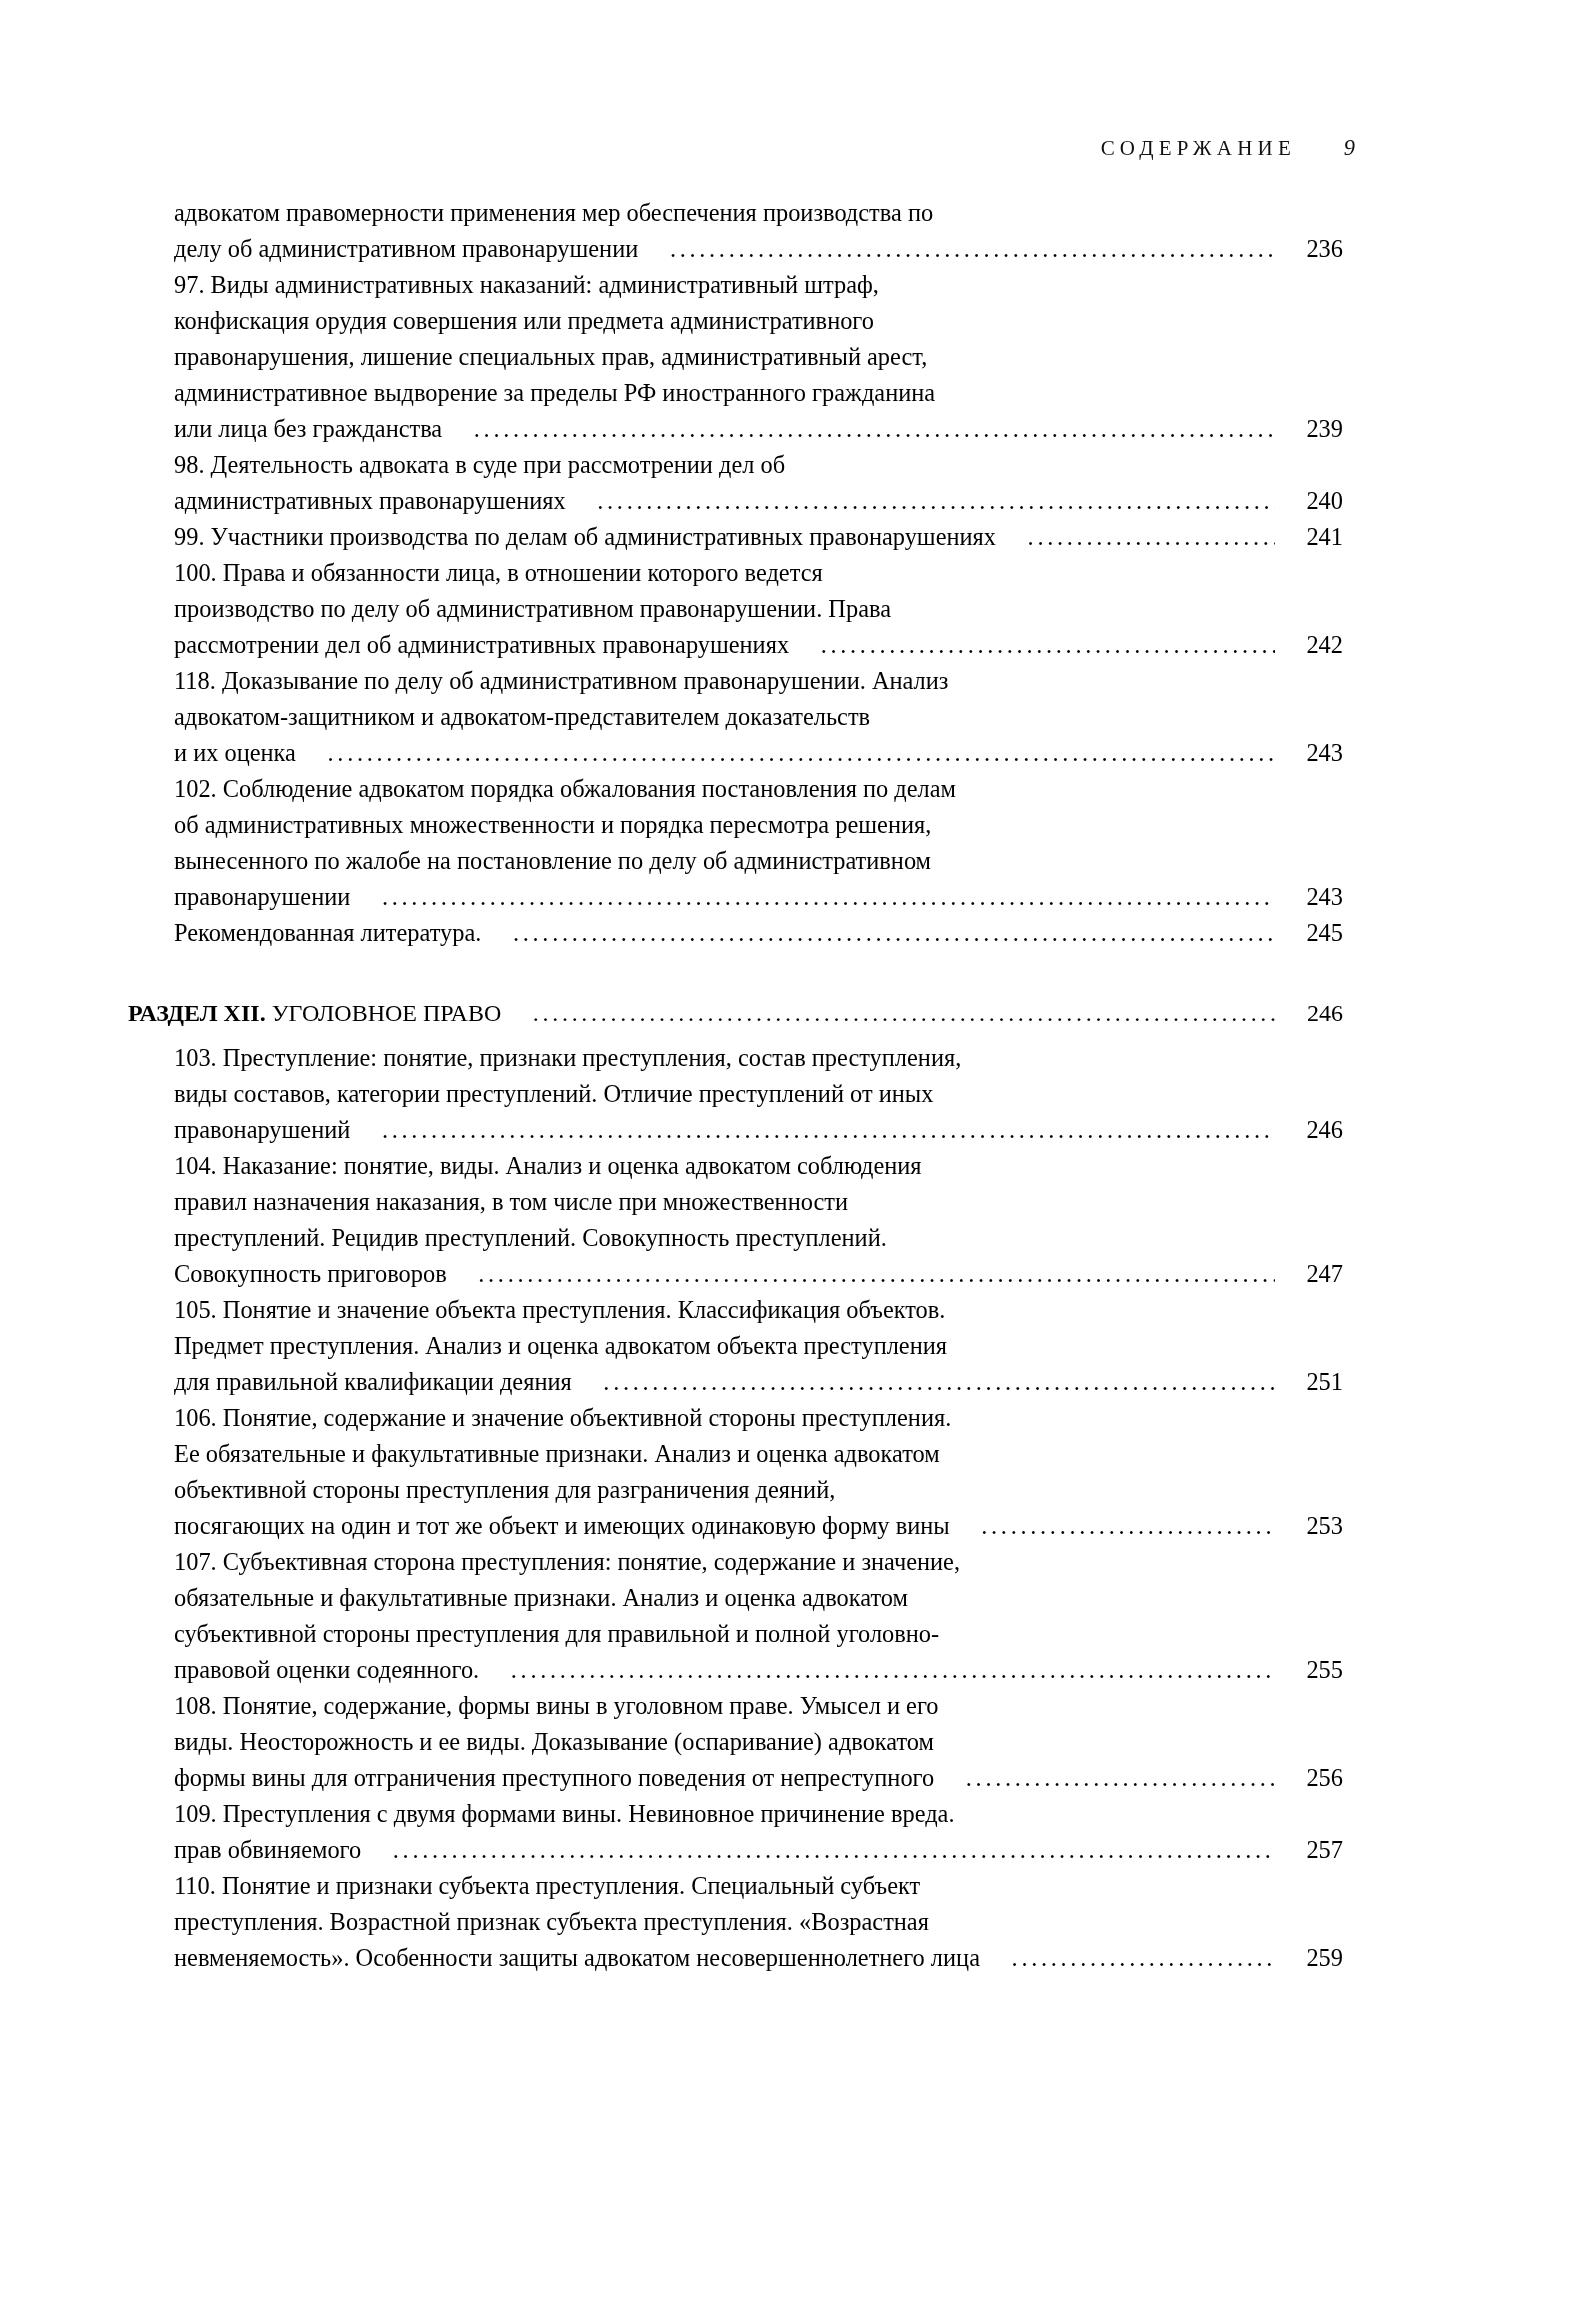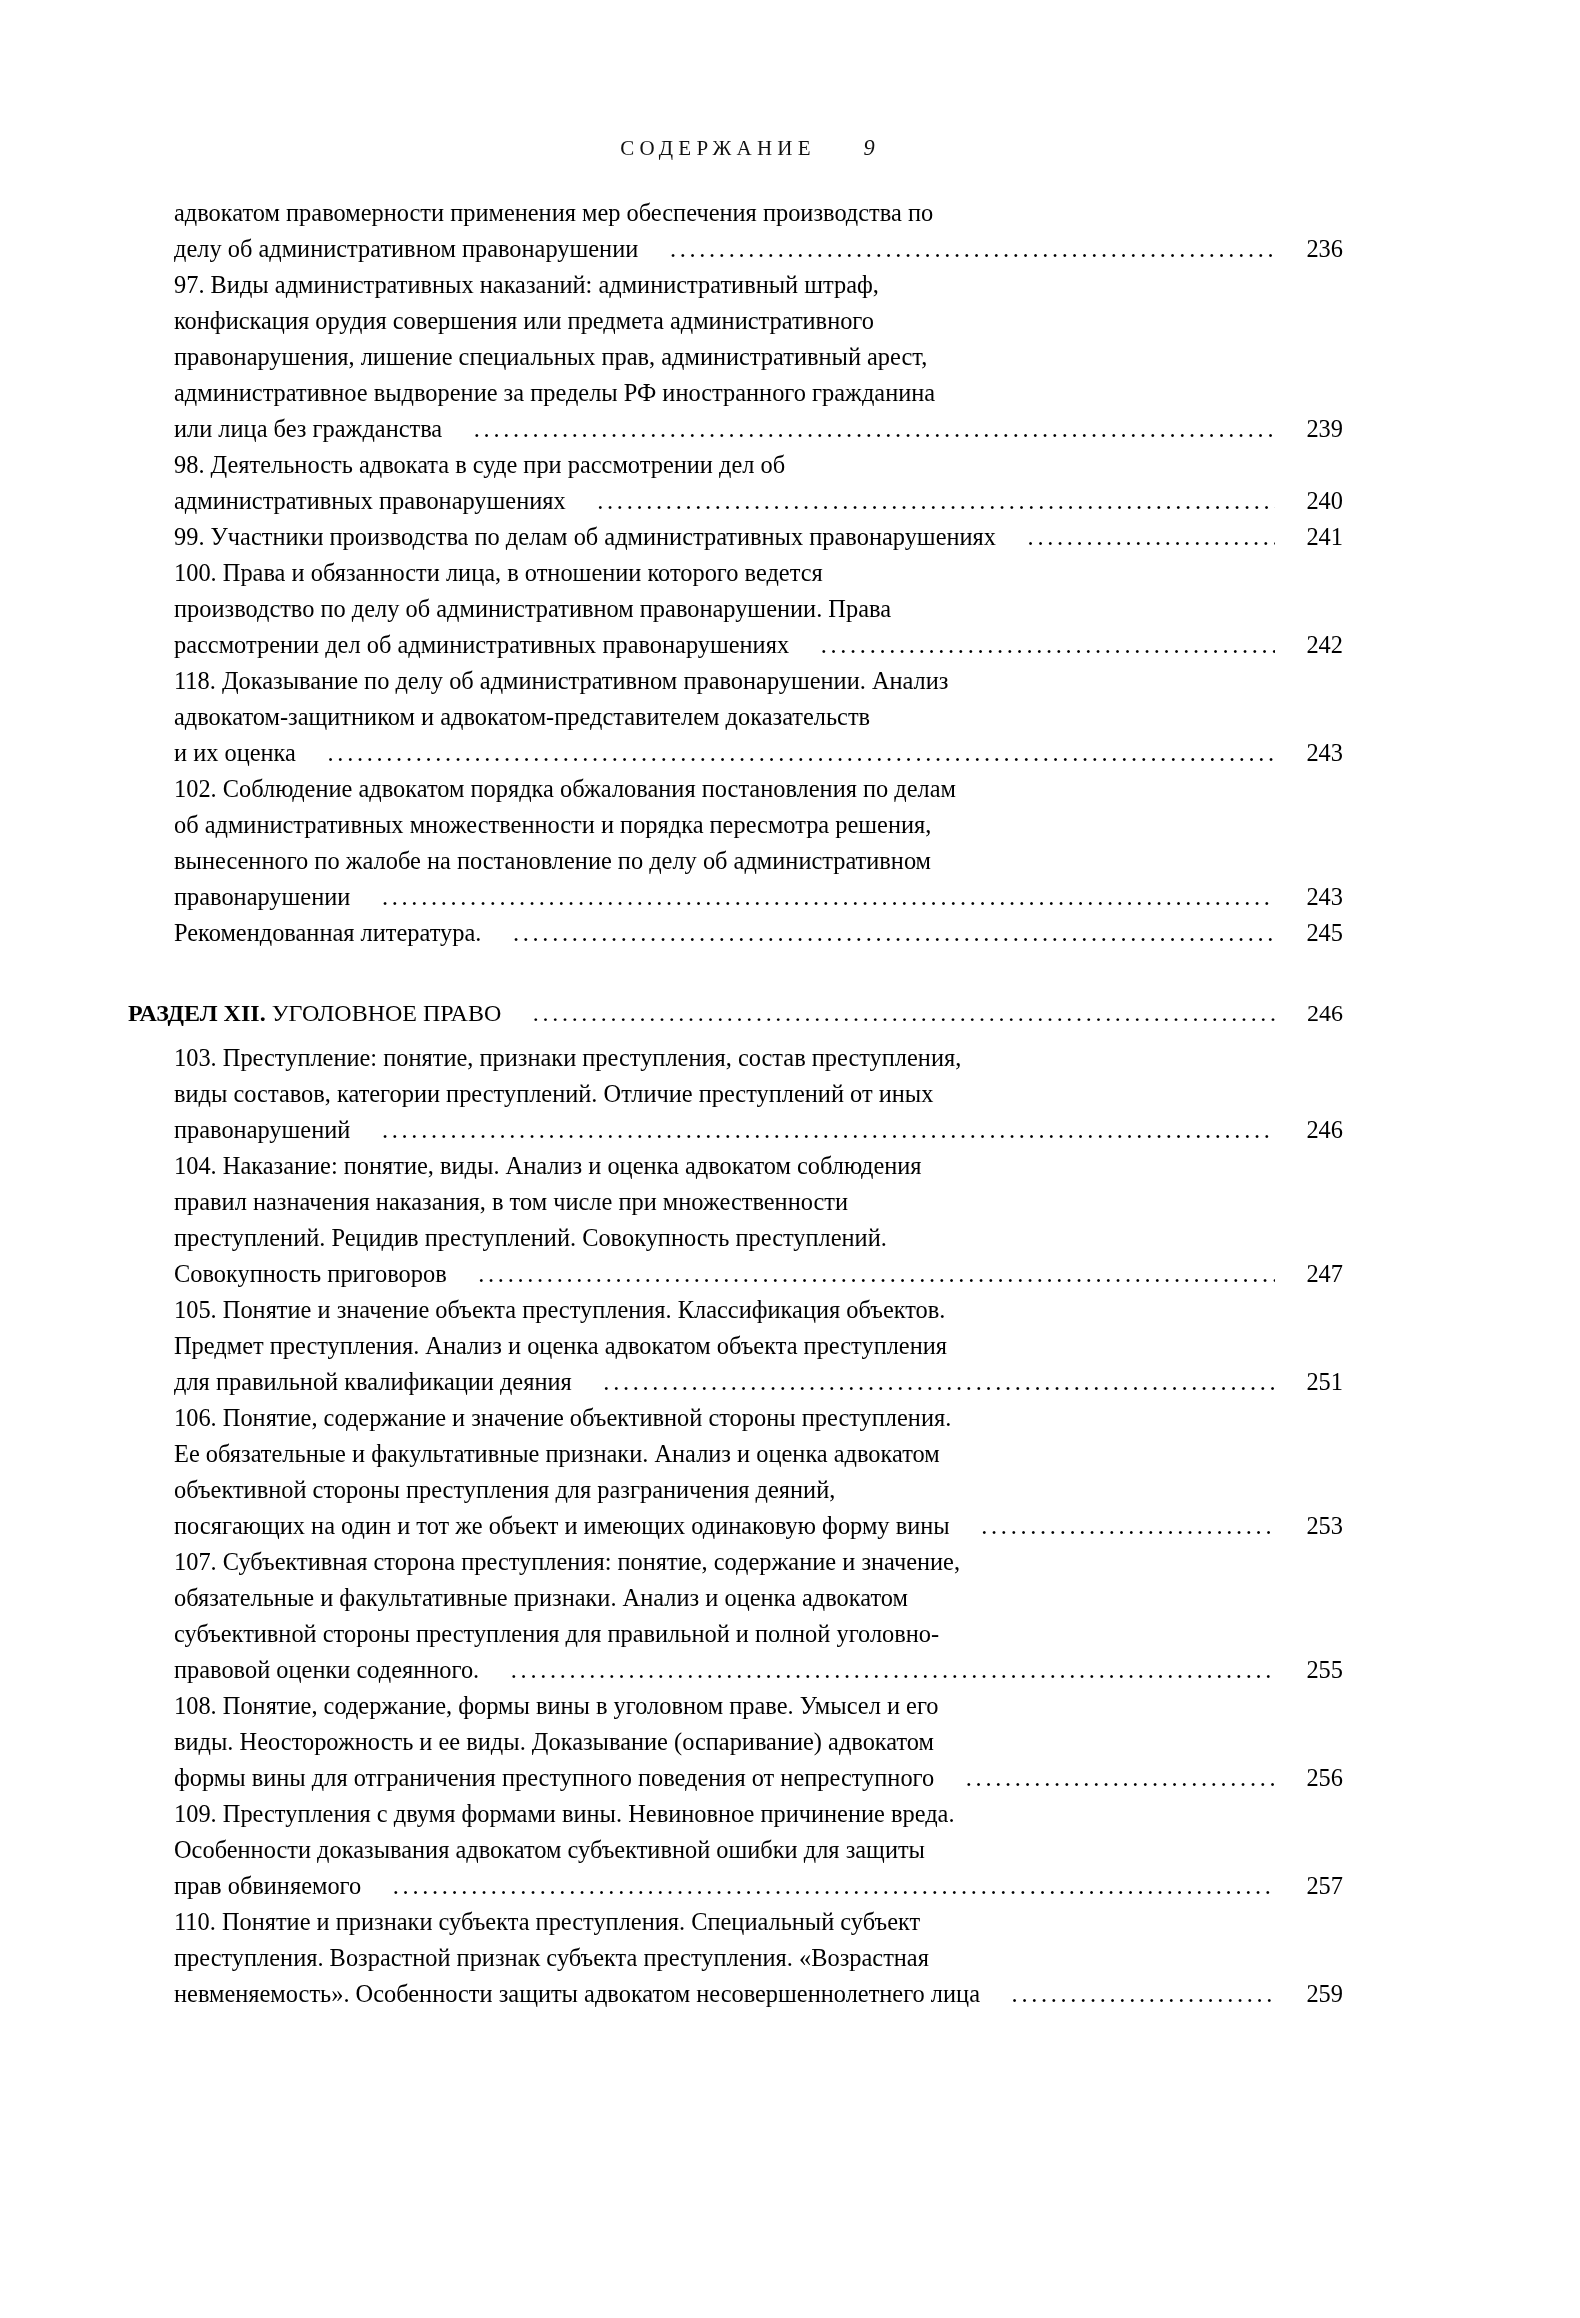--- a/index.html
+++ b/index.html
@@ -21,21 +21,21 @@
     overflow: hidden;
   }
 
   
   .running-head {
     position: absolute;
     top: 135px;
     left: 140px;
     width: 1215px;
     display: flex;
-    justify-content: center;
+    justify-content: flex-end;
     align-items: baseline;
   }
   .running-head .rh-title {
     font-size: 21px;
     letter-spacing: 5.2px;
     text-transform: uppercase;
     color: #111111;
   }
   .running-head .rh-folio {
     font-size: 22.4px;
@@ -282,21 +282,20 @@
           <div class="lastline">
             <span class="lt">формы вины для отграничения преступного поведения от непреступного</span>
             <span class="leader"></span>
             <span class="folio">256</span>
           </div>
         </div>
       </div>
       <div class="toc-entry entry-item">
         <div class="lines">
           <div class="txtline">109. Преступления с двумя формами вины. Невиновное причинение вреда.</div>
-          <div class="txtline">Особенности доказывания адвокатом субъективной ошибки для защиты</div>
           <div class="lastline">
             <span class="lt">прав обвиняемого</span>
             <span class="leader"></span>
             <span class="folio">257</span>
           </div>
         </div>
       </div>
       <div class="toc-entry entry-item">
         <div class="lines">
           <div class="txtline">110. Понятие и признаки субъекта преступления. Специальный субъект</div>

